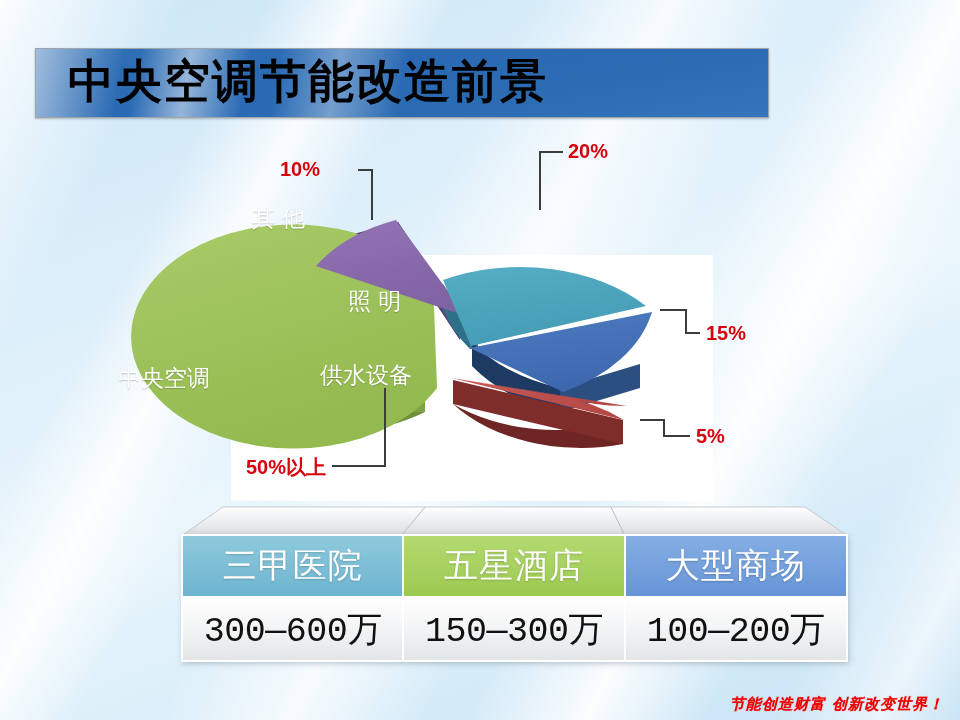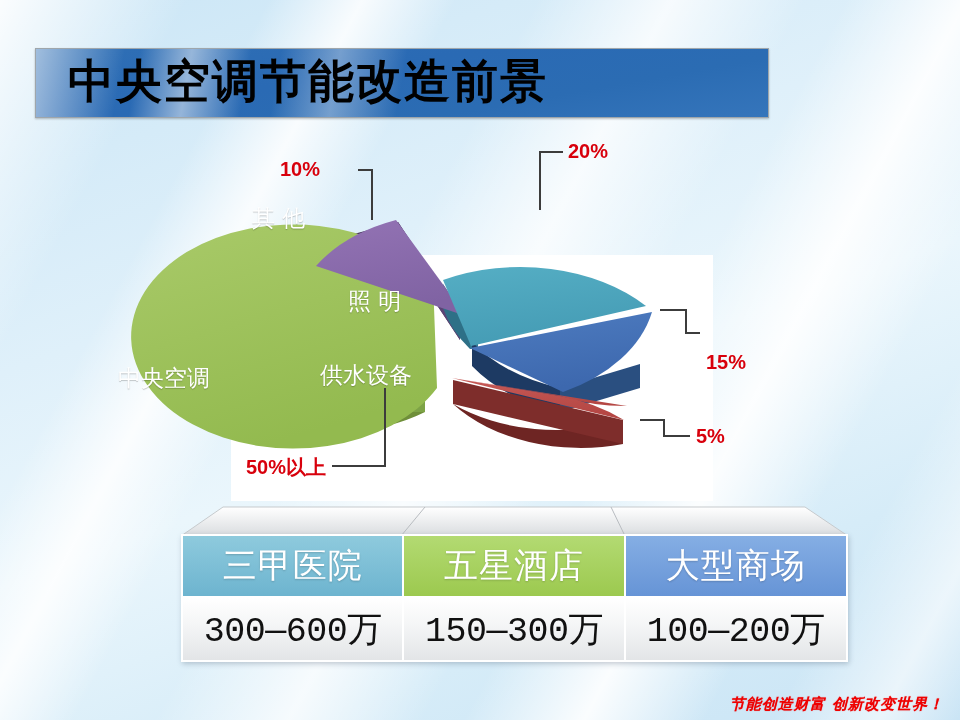--- a/index.html
+++ b/index.html
@@ -197,21 +197,21 @@
       <polyline points="385,268 385,346 332,346" fill="none" stroke="#3c3c3c" stroke-width="2"></polyline>
     </svg>
 
     <span class="slice-label" style="left:252px; top:83px;">其 他</span>
     <span class="slice-label" style="left:348px; top:166px;">照 明</span>
     <span class="slice-label" style="left:118px; top:243px;">中央空调</span>
     <span class="slice-label" style="left:320px; top:240px;">供水设备</span>
 
     <span class="pct-label" style="left:568px; top:20px;">20%</span>
     <span class="pct-label" style="left:320px; top:38px; transform:translateX(-100%);">10%</span>
-    <span class="pct-label" style="left:706px; top:202px;margin-top:29px;">15%</span>
+    <span class="pct-label" style="left:706px; top:202px;">15%</span>
     <span class="pct-label" style="left:696px; top:305px;">5%</span>
     <span class="pct-label" style="left:326px; top:334px; transform:translateX(-100%);">50%以上</span>
   </div>
 
   <div id="table-wrap">
     <svg id="table-top" viewBox="0 0 700 66" width="700" height="66">
       <defs>
         <linearGradient id="topFace" x1="0" y1="0" x2="0" y2="1">
           <stop offset="0%" stop-color="#ffffff"></stop>
           <stop offset="100%" stop-color="#d9dcdf"></stop>

